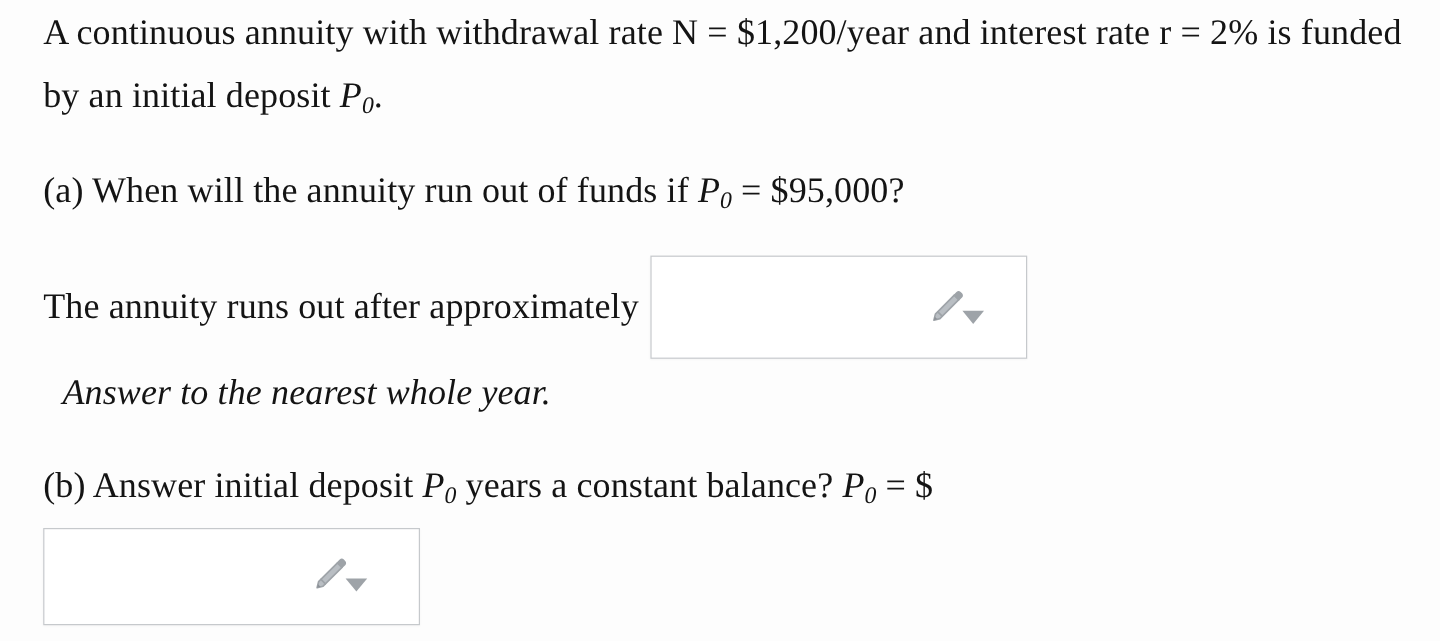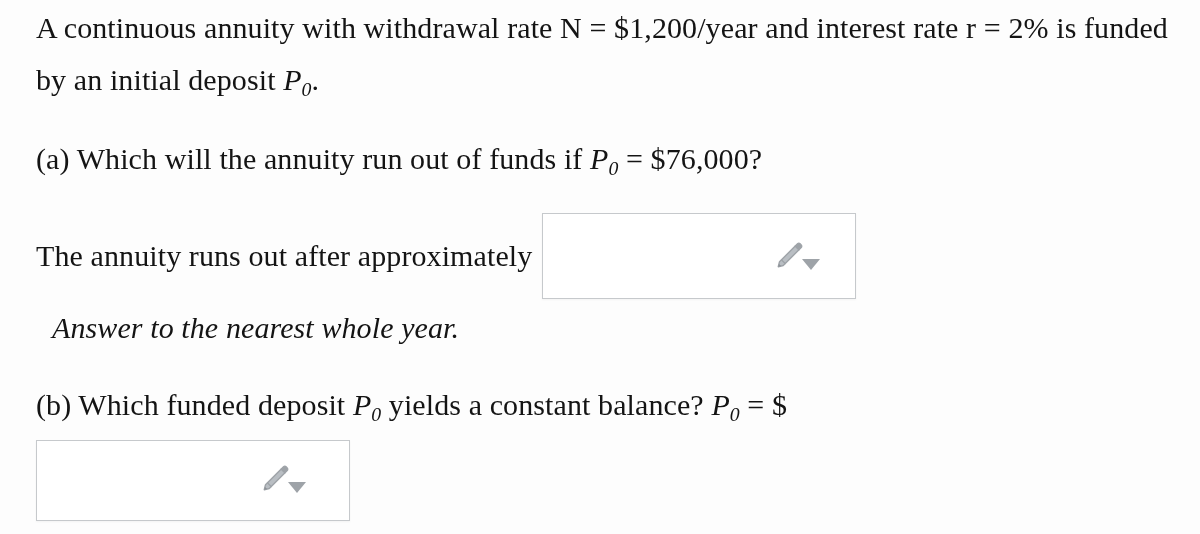--- a/index.html
+++ b/index.html
@@ -141,21 +141,21 @@
 </head>
 <body>
 
 <div class="page">
 
   <div class="para" id="intro-paragraph">
     <span>A continuous annuity with withdrawal rate N = $1,200/year and interest rate r = 2% is funded by an initial deposit </span><span class="nowrap"><span class="ital">P</span><span class="sub ital">0</span><span>.</span></span>
   </div>
 
   <div class="para" id="question-a">
-    <span>(a) Which will the annuity run out of funds if </span><span class="nowrap"><span class="ital">P</span><span class="sub ital">0</span></span><span> = $76,000?</span>
+    <span>(a) When will the annuity run out of funds if </span><span class="nowrap"><span class="ital">P</span><span class="sub ital">0</span></span><span> = $95,000?</span>
   </div>
 
   <div class="para" id="answer-line">
     <span>The annuity runs out after approximately</span>
 
     <span class="answer-box" id="answer-box-a">
       <span class="math-tool">
         <svg class="pencil-icon" viewBox="0 0 24 24" aria-hidden="true">
           <path d="M3.6 17.4 L2.6 21.4 L6.6 20.4 L19.2 7.8 L16.2 4.8 Z" fill="#b9bec3" stroke="#9ea3a8" stroke-width="1.1" stroke-linejoin="round"></path>
           <path d="M16.2 4.8 L18.0 3.0 C18.6 2.4 19.5 2.4 20.1 3.0 L21.0 3.9 C21.6 4.5 21.6 5.4 21.0 6.0 L19.2 7.8 Z" fill="#9ea3a8" stroke="#9ea3a8" stroke-width="1" stroke-linejoin="round"></path>
@@ -164,21 +164,21 @@
         </svg>
         <span class="caret-icon"></span>
       </span>
     </span>
 
   </div>
 
   <div class="para" id="hint-line">Answer to the nearest whole year.</div>
 
   <div class="para" id="question-b">
-    <span>(b) Which funded deposit </span><span class="nowrap"><span class="ital">P</span><span class="sub ital">0</span></span><span> yields a constant balance? </span><span class="nowrap"><span class="ital">P</span><span class="sub ital">0</span></span><span> = $</span>
+    <span>(b) Answer initial deposit </span><span class="nowrap"><span class="ital">P</span><span class="sub ital">0</span></span><span> years a constant balance? </span><span class="nowrap"><span class="ital">P</span><span class="sub ital">0</span></span><span> = $</span>
   </div>
 
   <span class="answer-box" id="answer-box-b">
     <span class="math-tool">
       <svg class="pencil-icon" viewBox="0 0 24 24" aria-hidden="true">
         <path d="M3.6 17.4 L2.6 21.4 L6.6 20.4 L19.2 7.8 L16.2 4.8 Z" fill="#b9bec3" stroke="#9ea3a8" stroke-width="1.1" stroke-linejoin="round"></path>
         <path d="M16.2 4.8 L18.0 3.0 C18.6 2.4 19.5 2.4 20.1 3.0 L21.0 3.9 C21.6 4.5 21.6 5.4 21.0 6.0 L19.2 7.8 Z" fill="#9ea3a8" stroke="#9ea3a8" stroke-width="1" stroke-linejoin="round"></path>
         <path d="M2.6 21.4 L4.9 20.8 L3.2 19.1 Z" fill="#8b9096"></path>
         <path d="M5.2 15.9 L8.1 18.8" stroke="#9ea3a8" stroke-width="1.1" stroke-linecap="round"></path>
       </svg>

